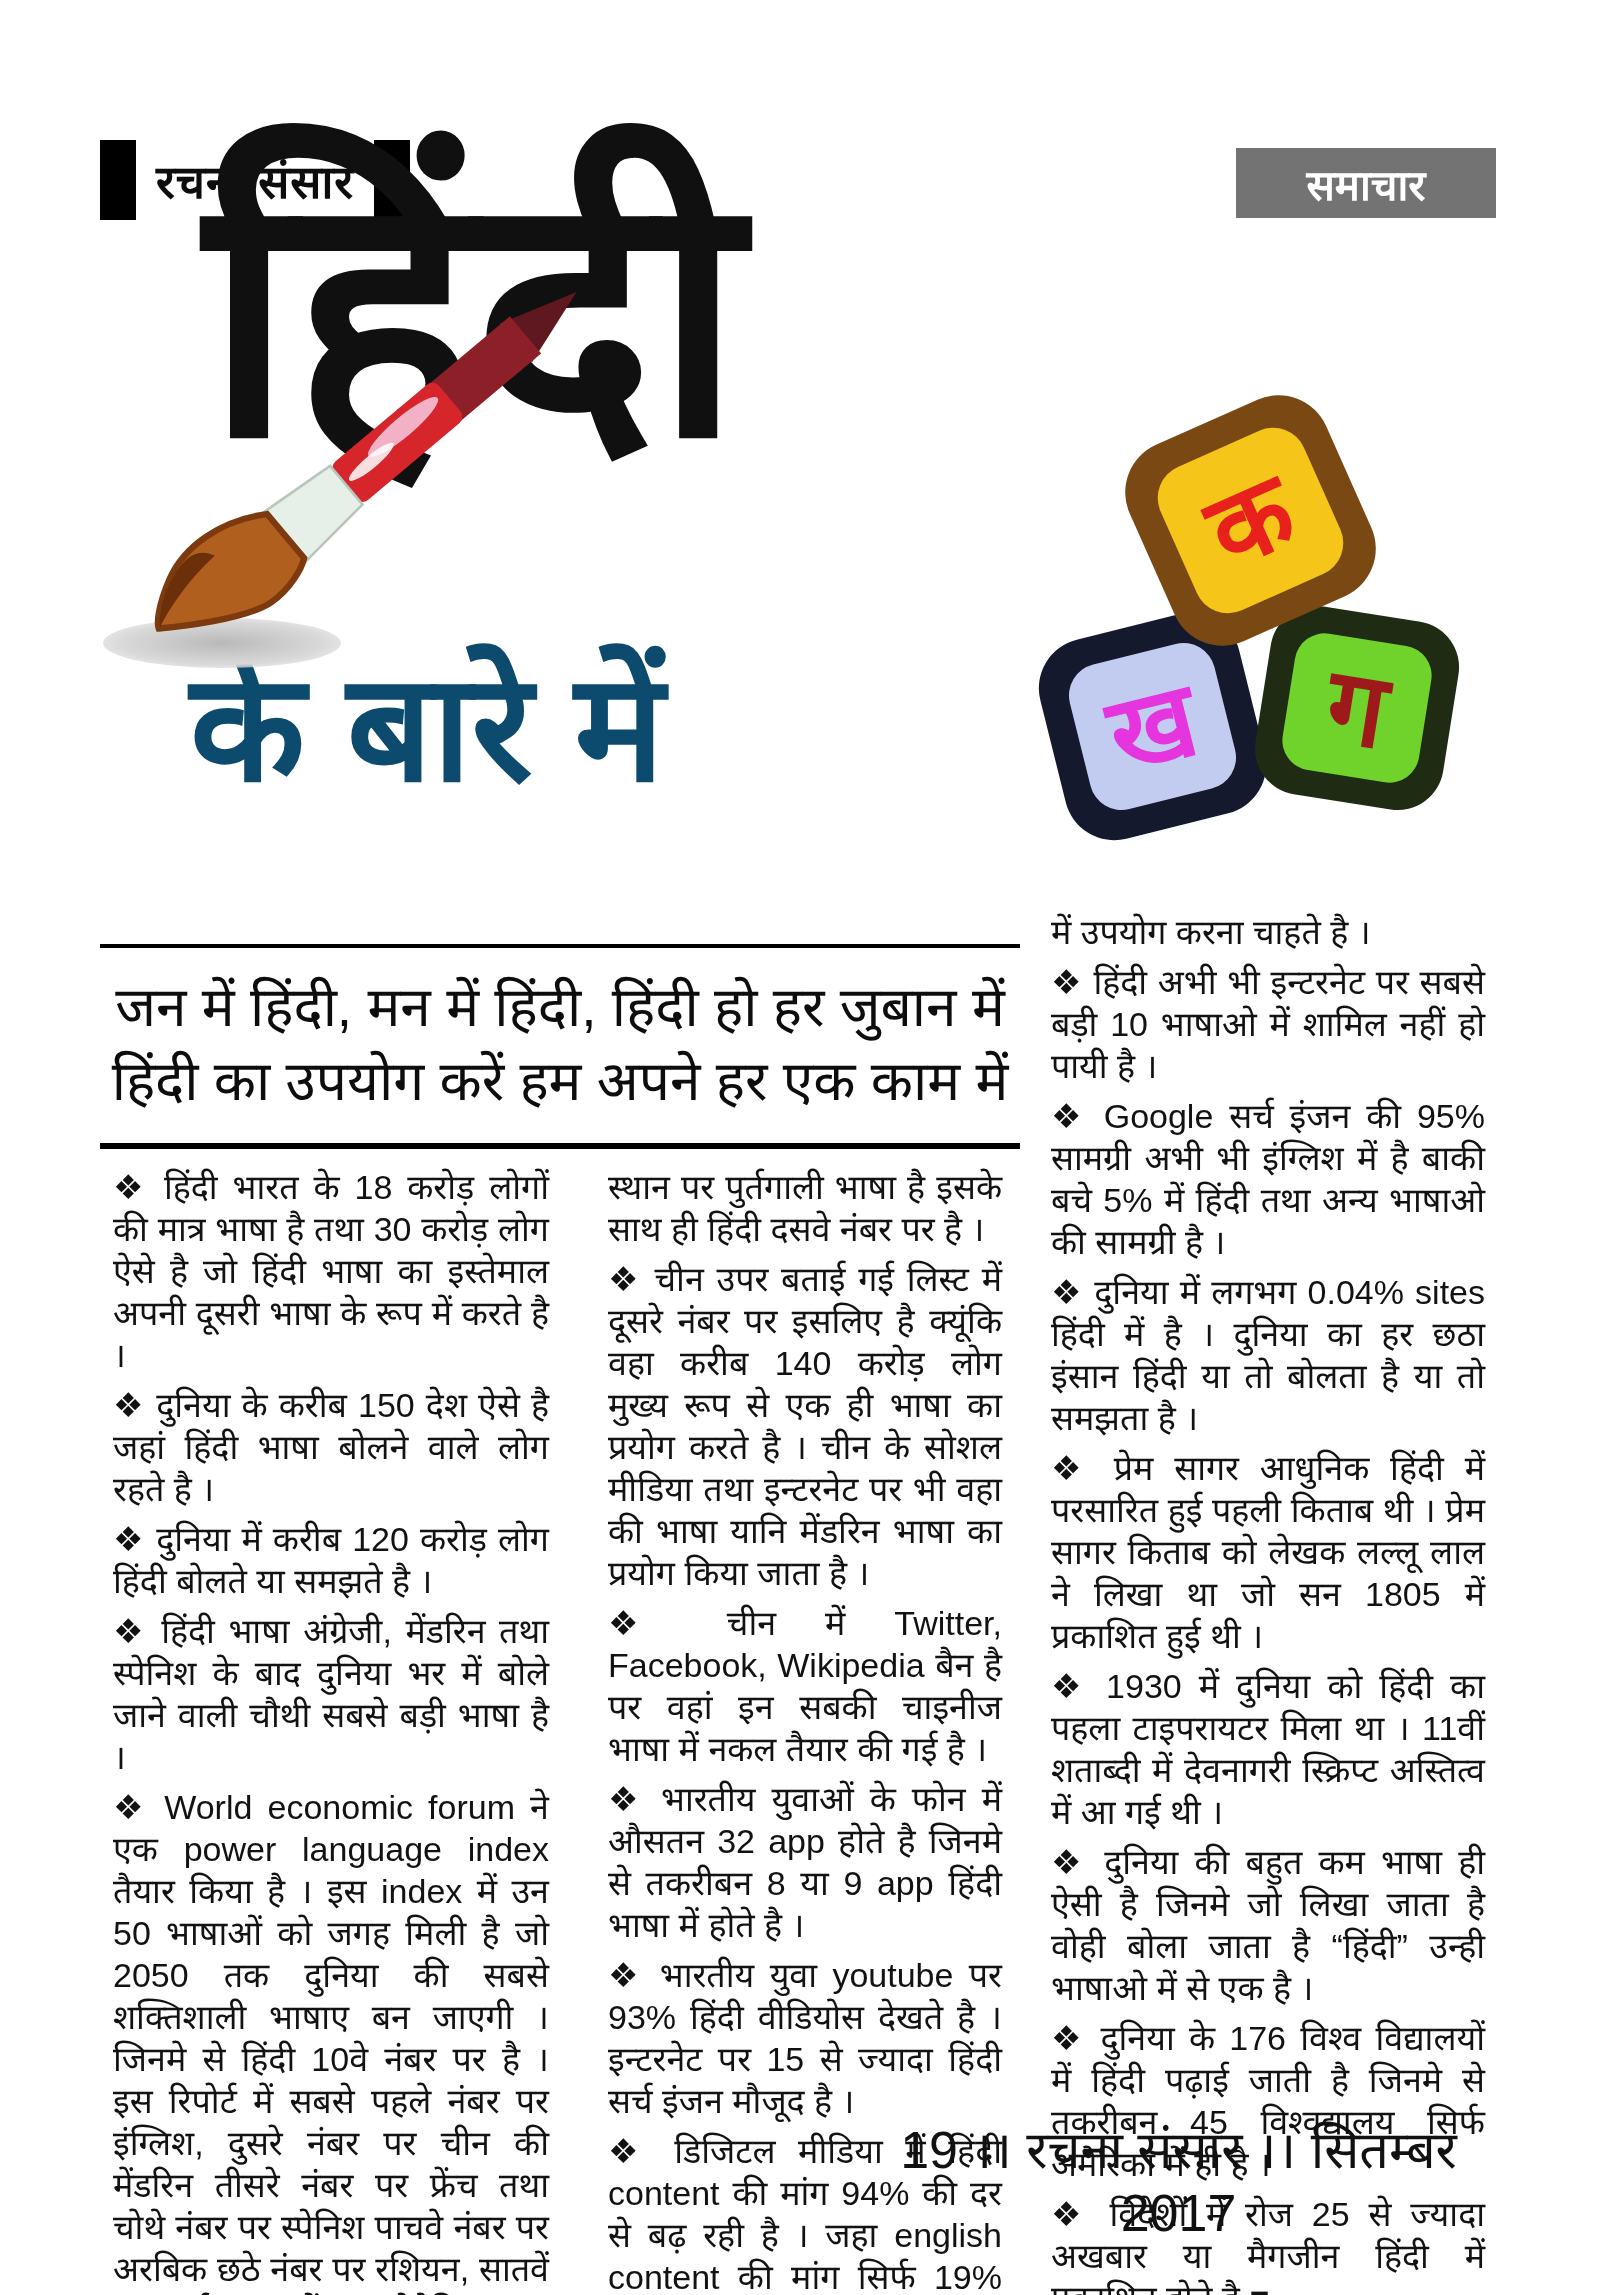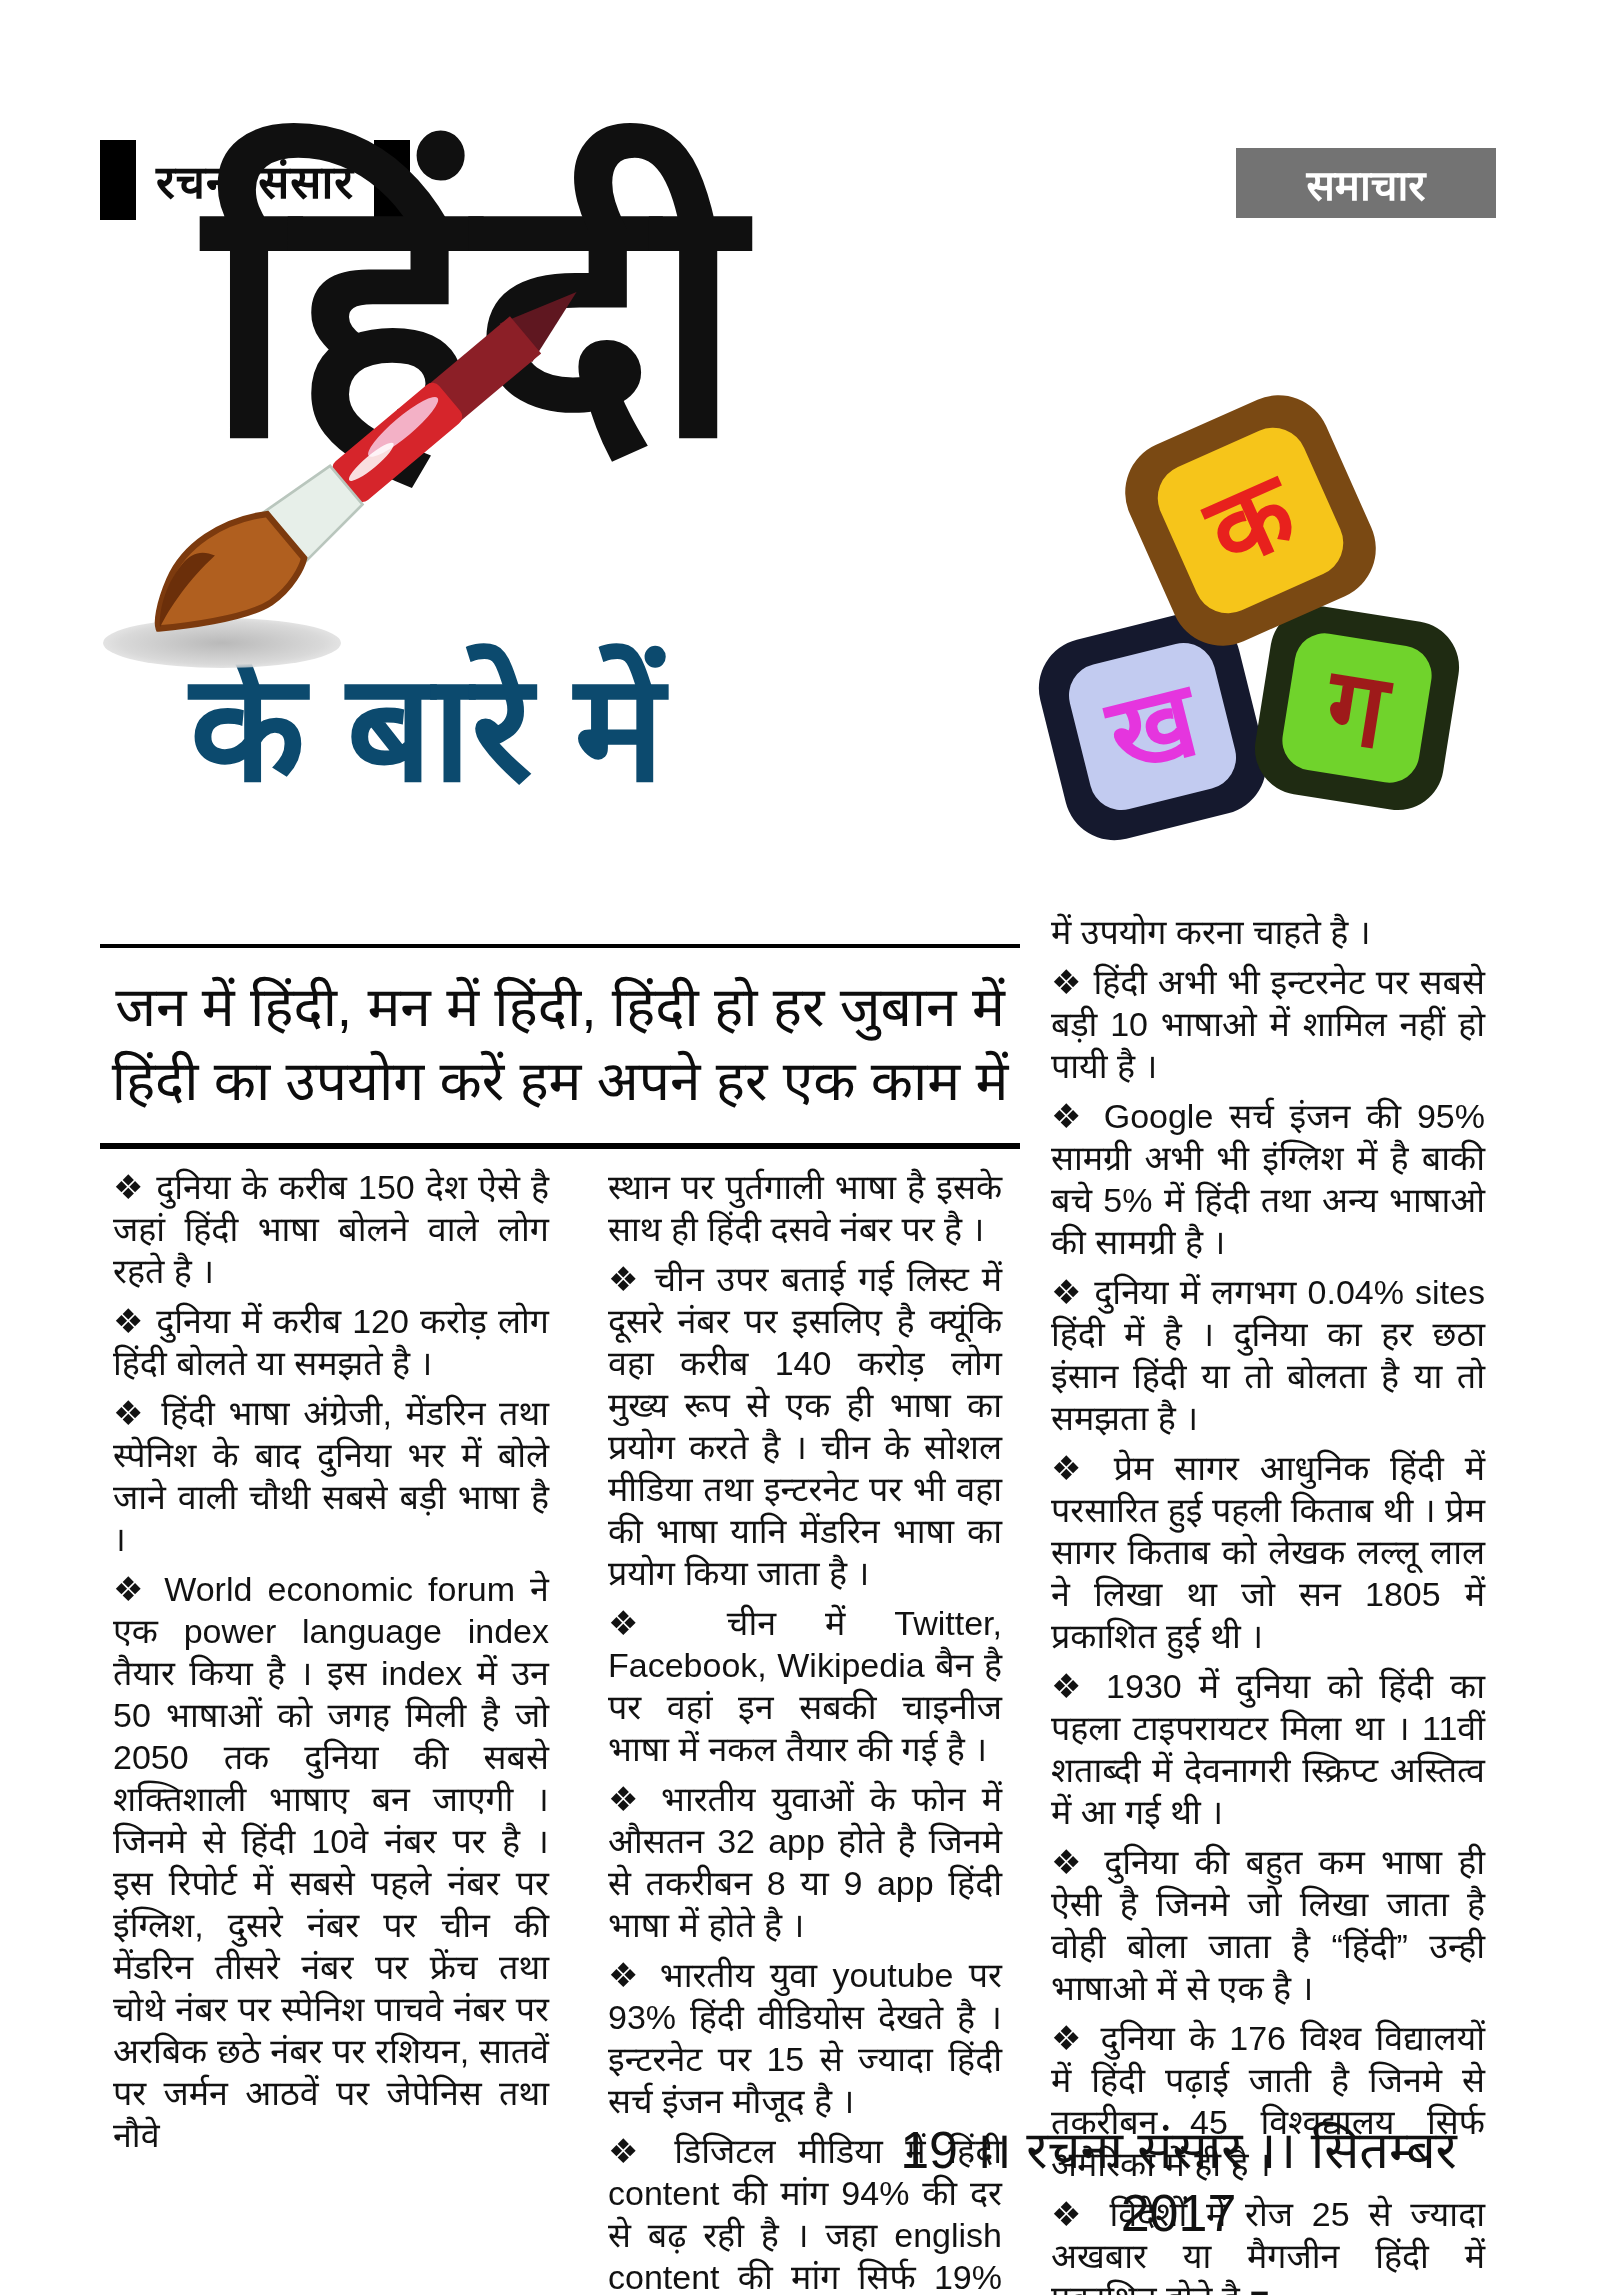--- a/index.html
+++ b/index.html
@@ -107,20 +107,21 @@
     <span class="tile-letter" style="color: rgb(232, 33, 29);">क</span>
   </div>
 </div>
 
 <div class="headline-box">
   <div class="headline-line">जन में हिंदी, मन में हिंदी, हिंदी हो हर जुबान में</div>
   <div class="headline-line">हिंदी का उपयोग करें हम अपने हर एक काम में</div>
 </div>
 
 <div class="col col-1">
+    <p>❖ हिंदी भारत के 18 करोड़ लोगों की मात्र भाषा है तथा 30 करोड़ लोग ऐसे है जो हिंदी भाषा का इस्तेमाल अपनी दूसरी भाषा के रूप में करते है ।</p>
     <p>❖ दुनिया के करीब 150 देश ऐसे है जहां हिंदी भाषा बोलने वाले लोग रहते है ।</p>
     <p>❖ दुनिया में करीब 120 करोड़ लोग हिंदी बोलते या समझते है ।</p>
     <p>❖ हिंदी भाषा अंग्रेजी, मेंडरिन तथा स्पेनिश के बाद दुनिया भर में बोले जाने वाली चौथी सबसे बड़ी भाषा है ।</p>
     <p>❖ World economic forum ने एक power language index तैयार किया है । इस index में उन 50 भाषाओं को जगह मिली है जो 2050 तक दुनिया की सबसे शक्तिशाली भाषाए बन जाएगी । जिनमे से हिंदी 10वे नंबर पर है । इस रिपोर्ट में सबसे पहले नंबर पर इंग्लिश, दुसरे नंबर पर चीन की मेंडरिन तीसरे नंबर पर फ्रेंच तथा चोथे नंबर पर स्पेनिश पाचवे नंबर पर अरबिक छठे नंबर पर रशियन, सातवें पर जर्मन आठवें पर जेपेनिस तथा नौवे</p>
   </div>
 <div class="col col-2">
     <p>स्थान पर पुर्तगाली भाषा है इसके साथ ही हिंदी दसवे नंबर पर है ।</p>
     <p>❖ चीन उपर बताई गई लिस्ट में दूसरे नंबर पर इसलिए है क्यूंकि वहा करीब 140 करोड़ लोग मुख्य रूप से एक ही भाषा का प्रयोग करते है । चीन के सोशल  मीडिया तथा इन्टरनेट पर भी वहा की भाषा यानि मेंडरिन भाषा का प्रयोग किया जाता है ।</p>
     <p>❖ चीन में Twitter, Facebook, Wikipedia बैन है पर वहां इन सबकी चाइनीज भाषा में नकल तैयार की गई है ।</p>
     <p>❖ भारतीय युवाओं के फोन में औसतन 32 app होते है जिनमे से तकरीबन 8 या 9 app हिंदी भाषा में होते है ।</p>

